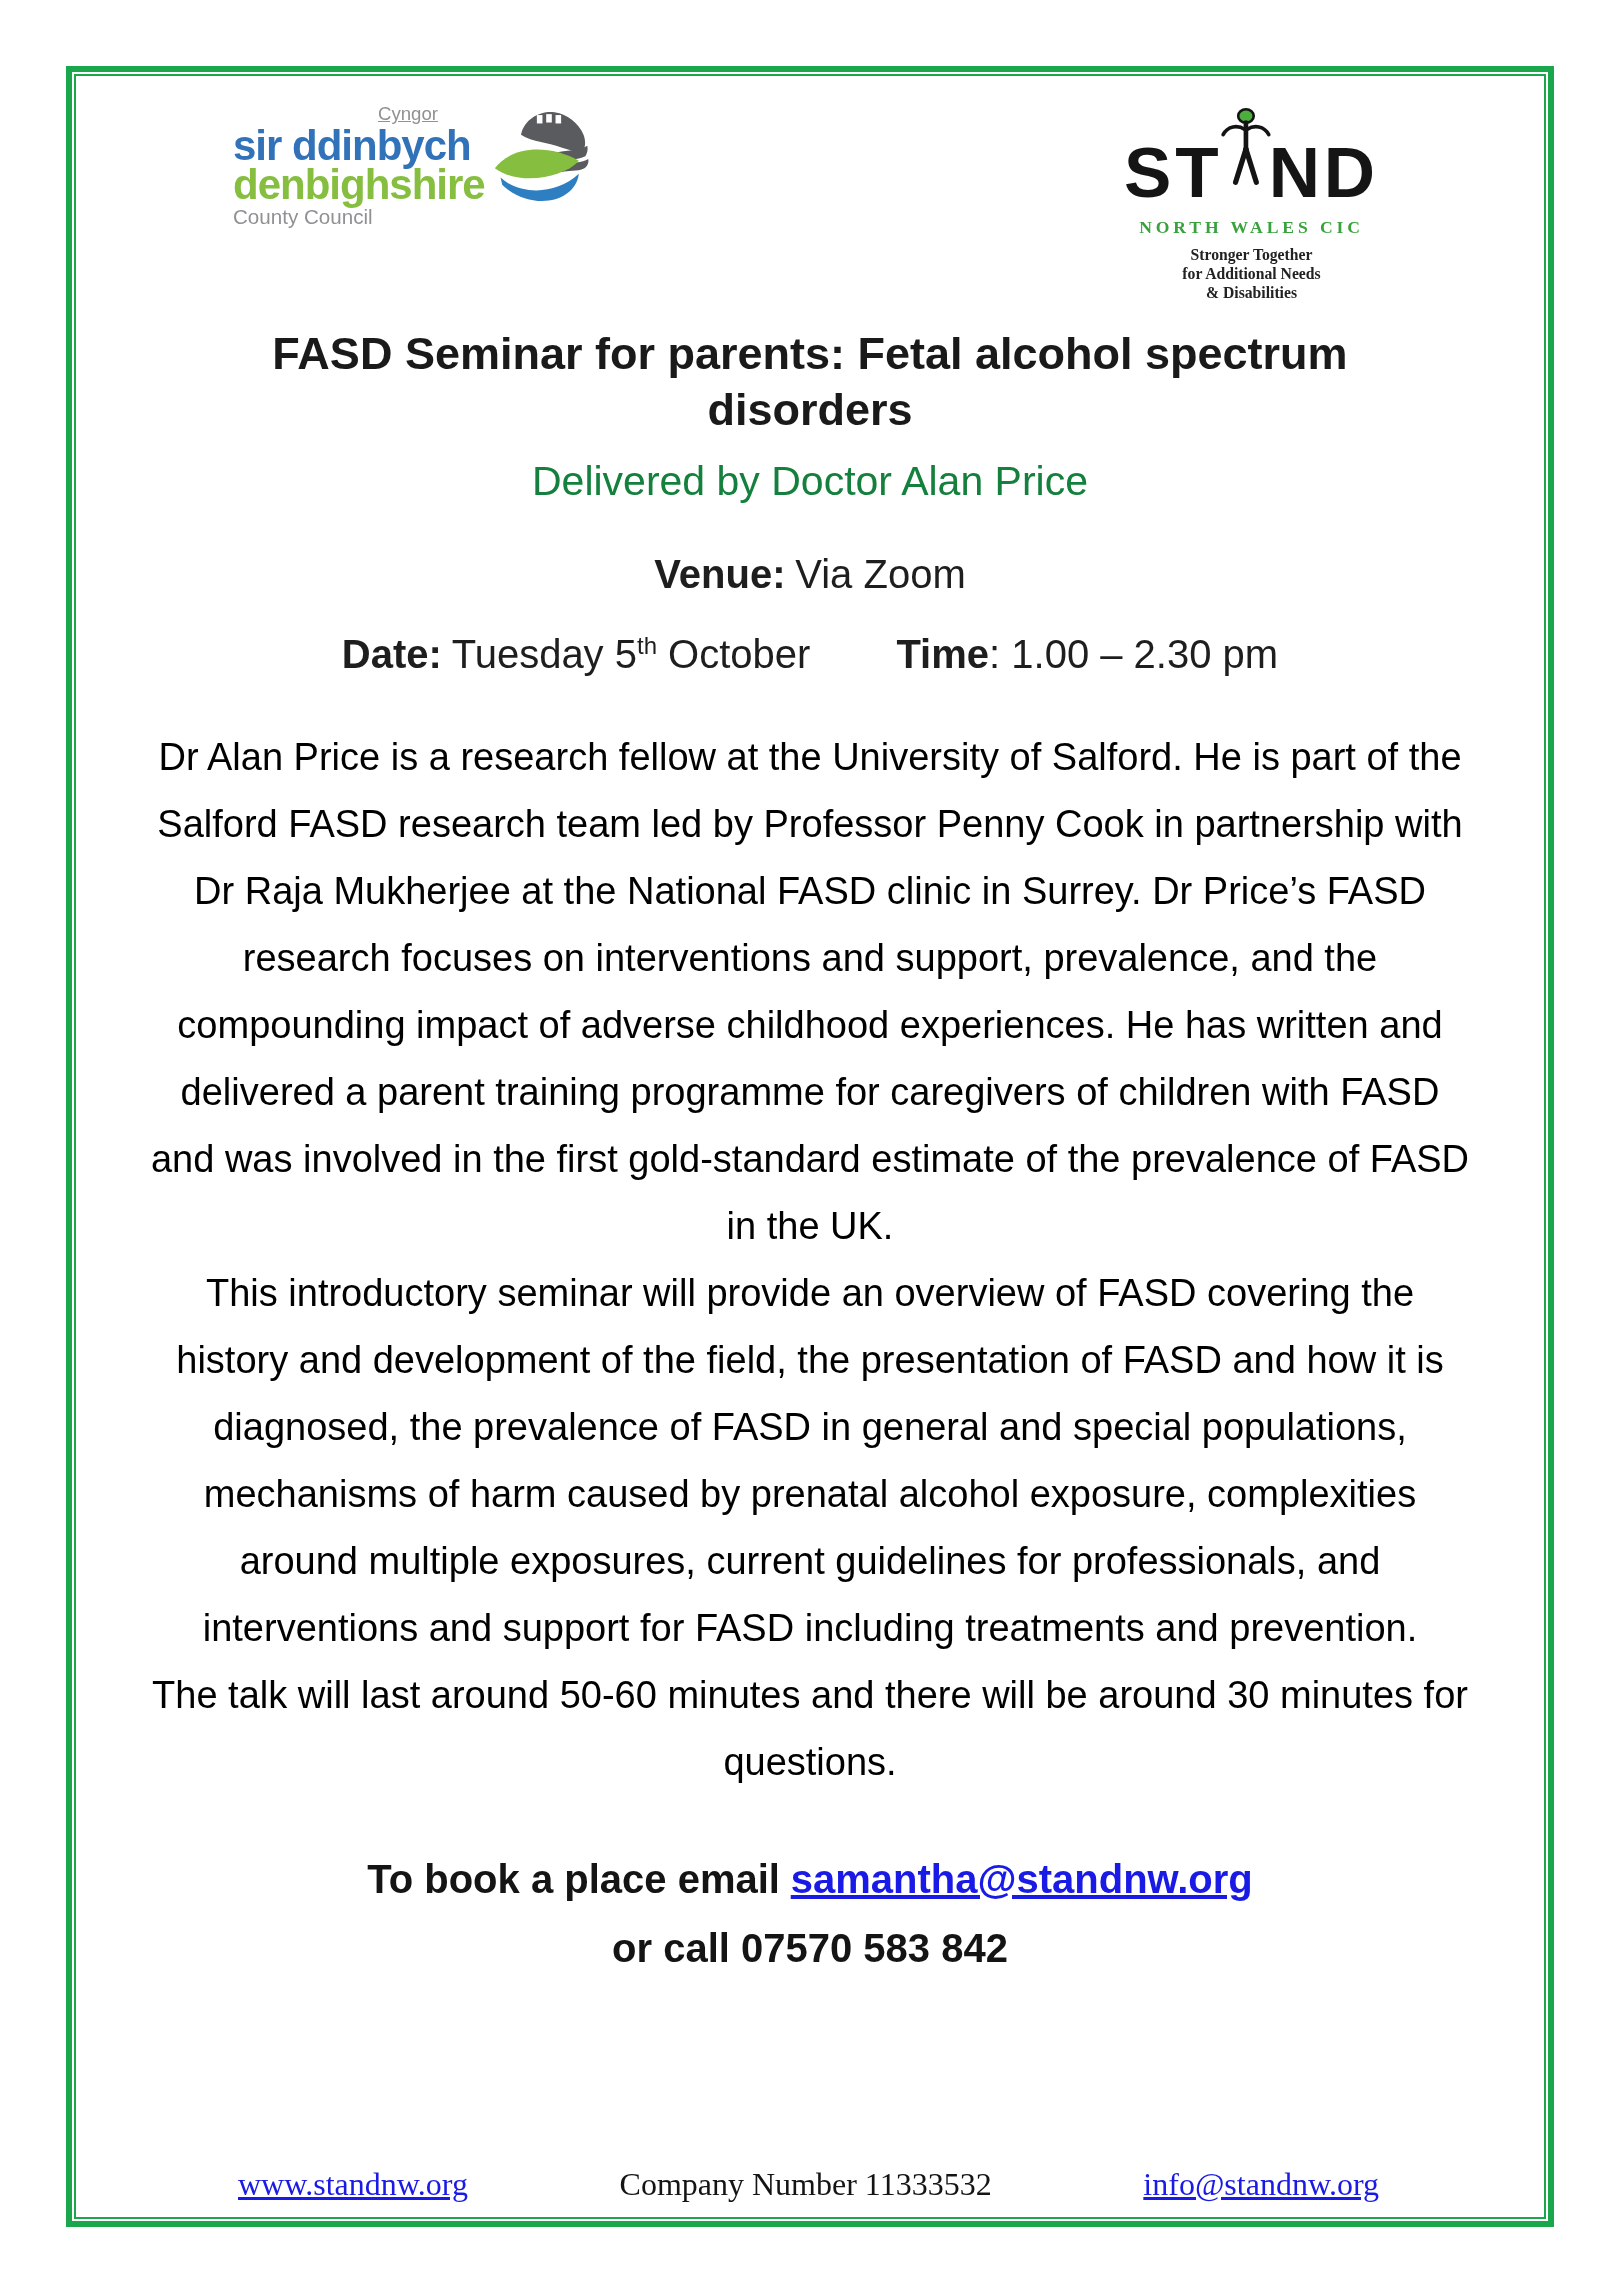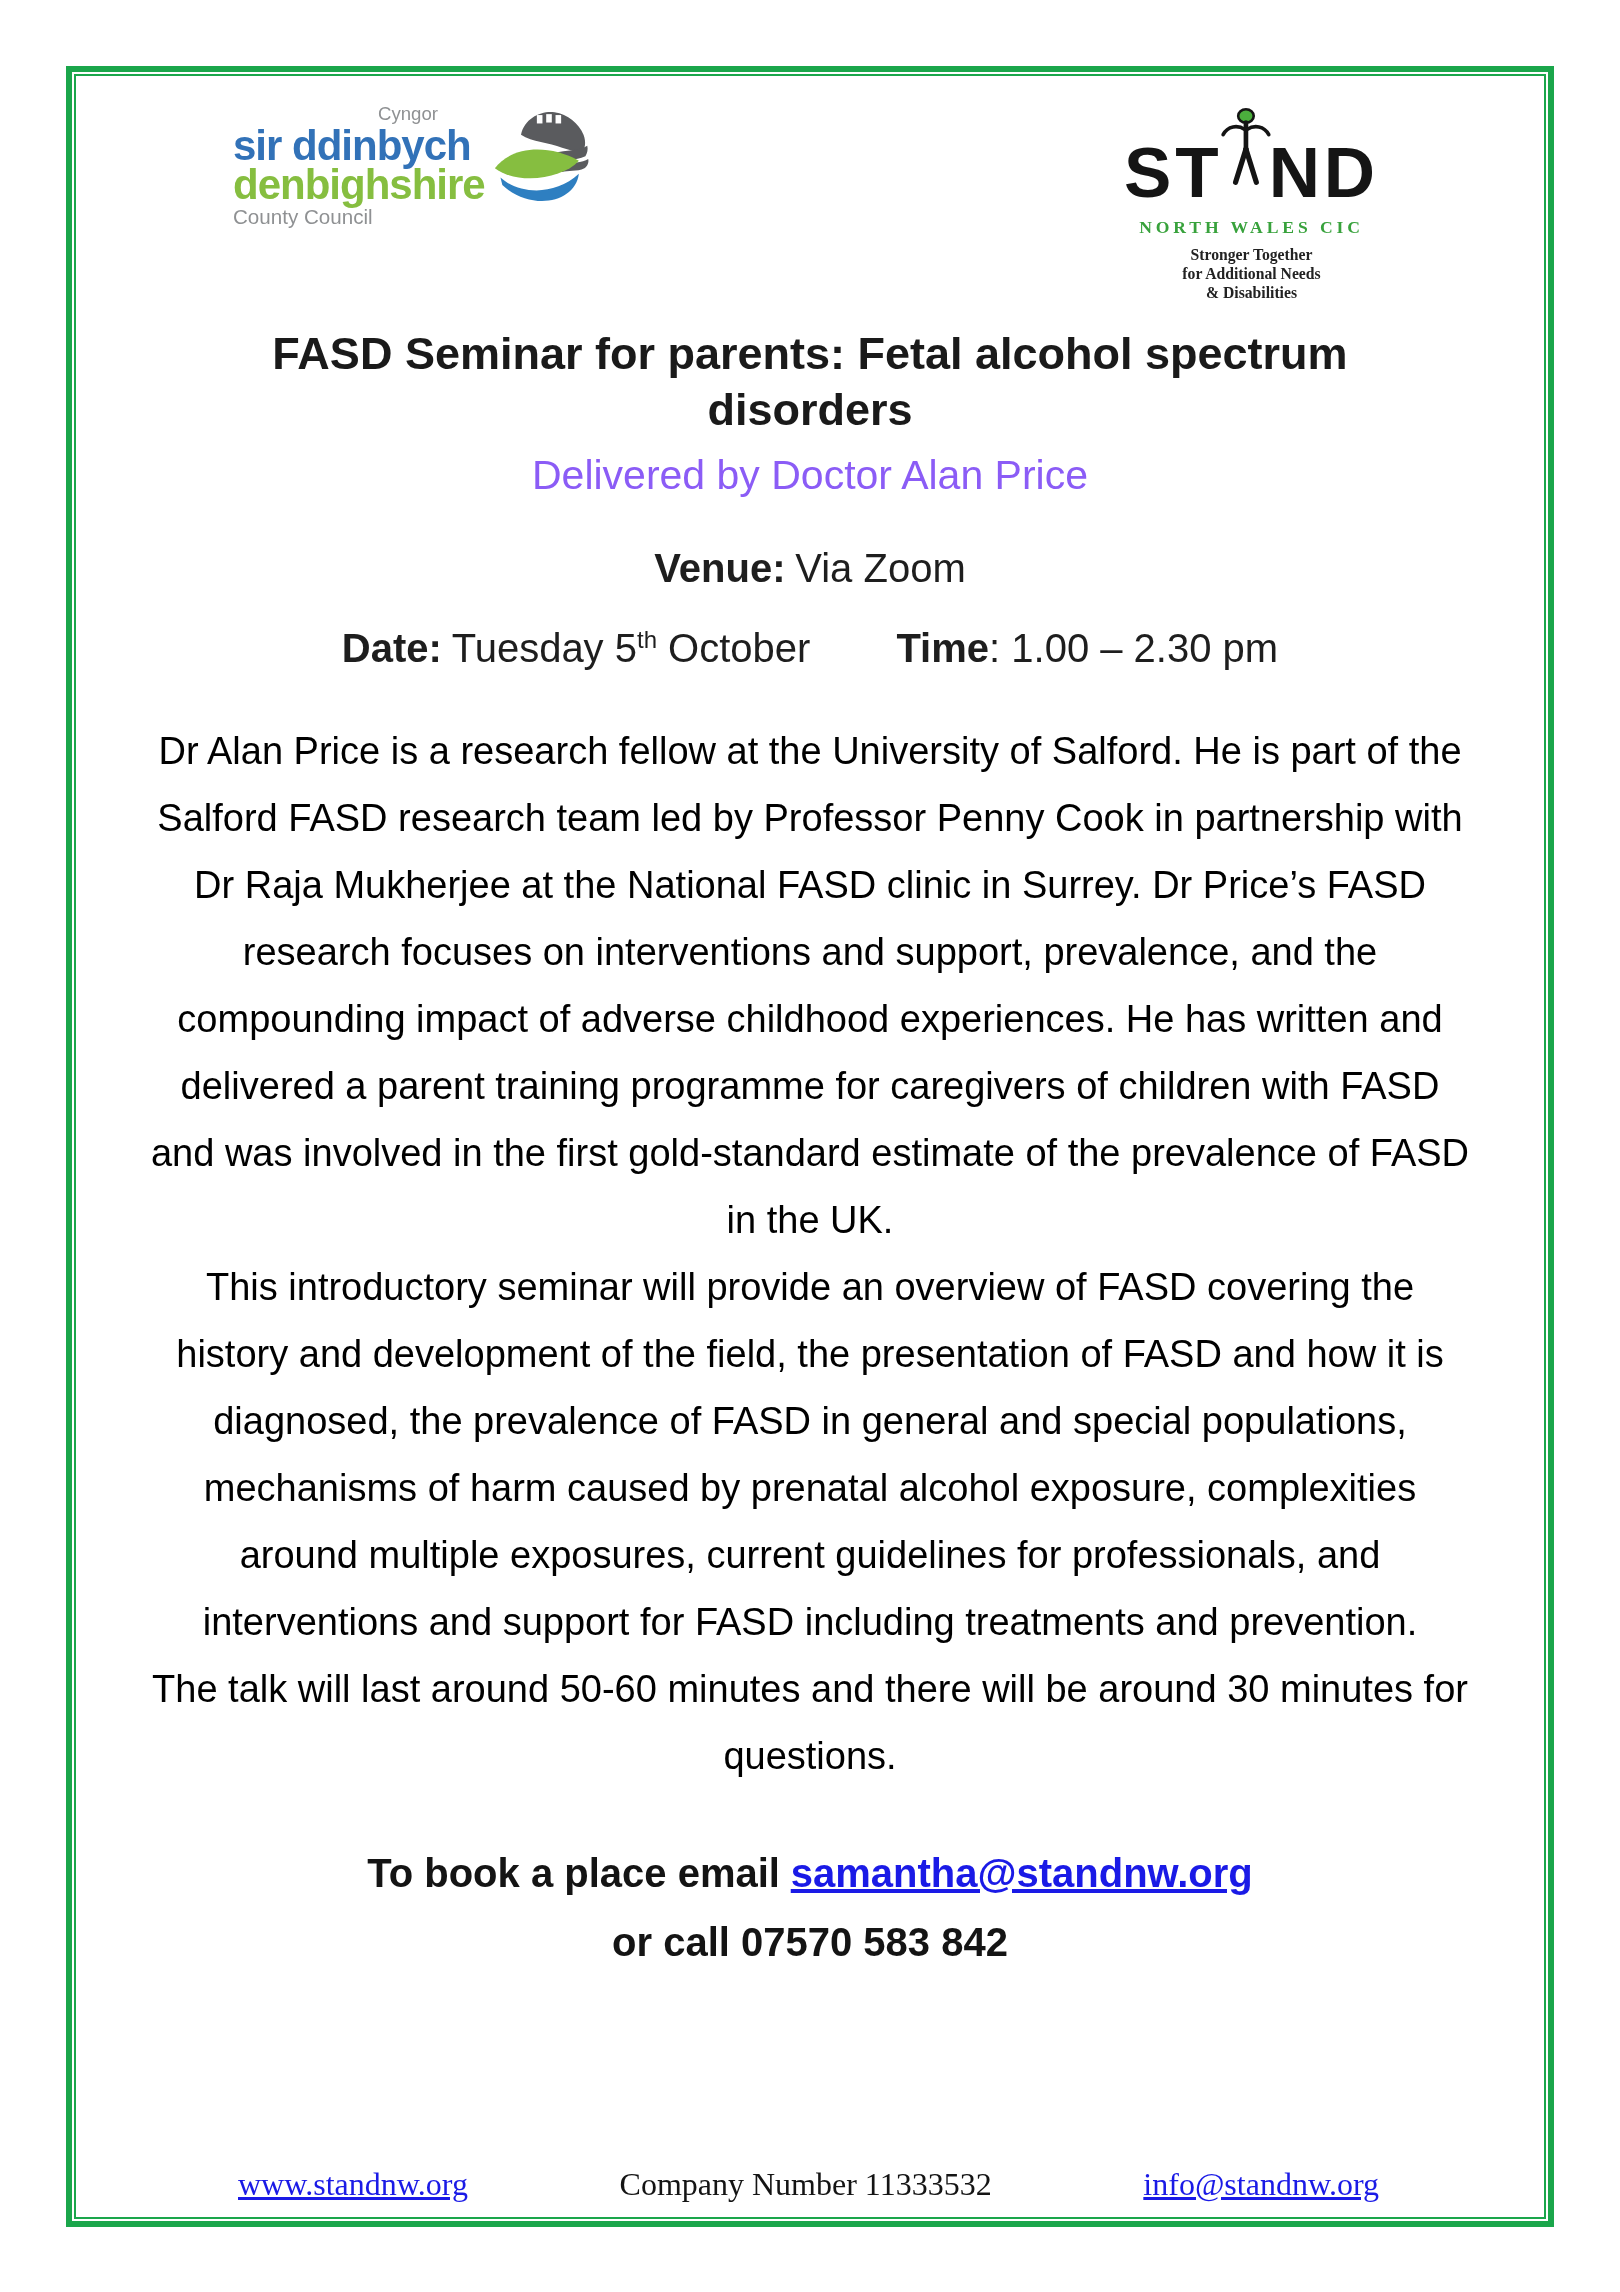--- a/index.html
+++ b/index.html
@@ -19,21 +19,21 @@
 
   
   .logo-row{
     display:flex; justify-content:space-between; align-items:flex-start;
     padding:7.8px 165px 0 157px;
   }
 
   
   .denb{ display:flex; align-items:flex-start; padding-top:21.6px; }
   .denb-text{ line-height:1; }
-  .denb-cyngor{ display:block; font-size:18.6px; color:#8f9193; margin-left:145px; margin-bottom:2px; }
+  .denb-cyngor{ display:block; font-size:18.6px; color:#8f9193; margin-left:145px; margin-bottom:2px;text-decoration:underline; }
   .denb-cy{ display:block; font-size:42px; font-weight:bold; color:#3272b8; letter-spacing:-1px; line-height:0.93; }
   .denb-en{ display:block; font-size:42px; font-weight:bold; color:#86be40; letter-spacing:-1px; line-height:0.93; }
   .denb-sub{ display:block; font-size:20.6px; color:#8f9193; text-align:left; margin-top:2.9px; }
   .denb-mark{ margin-left:7.8px; margin-top:0; }
 
   
   .stand{ text-align:center; padding-top:9.8px; width:255px; }
   .stand-word{ display:flex; align-items:baseline; justify-content:center; }
   .stand-letters{ font-size:71px; font-weight:bold; color:#151515; letter-spacing:3.9px; line-height:1; }
   .stand-figure{ margin:0 -2.9px; }
@@ -45,21 +45,21 @@
   .conwy-name{ font-family:"Liberation Serif", serif; font-size:45px; color:#141414; letter-spacing:2.9px; line-height:1; margin-top:-5.9px; }
   .conwy-name::first-letter{ font-size:118%; }
   .conwy-sub{ font-family:"Liberation Serif", serif; font-size:12.7px; font-weight:bold; color:#141414; letter-spacing:1px; line-height:1.3; margin-top:3.9px; }
 
   
   .title{
     font-size:45px; font-weight:bold; color:#1a1a1a;
     text-align:center; line-height:1.25;
     max-width:1137px; margin:23.5px auto 0;
   }
-  .subtitle{ font-size:41px; text-align:center; margin-top:13px; color:#8b5cf6; }
+  .subtitle{ font-size:41px; text-align:center; margin-top:19px; color:#15803d; }
 
   
   .venue-line{ text-align:center; font-size:40px; margin-top:47px; }
   .date-time-line{ display:flex; justify-content:center; gap:86px; font-size:40px; margin-top:35px; }
   .label-bold{ font-weight:bold; }
   .value{ margin-left:9.8px; }
   sup{ font-size:60%; vertical-align:super; line-height:0; }
 
   
   .body-text{

